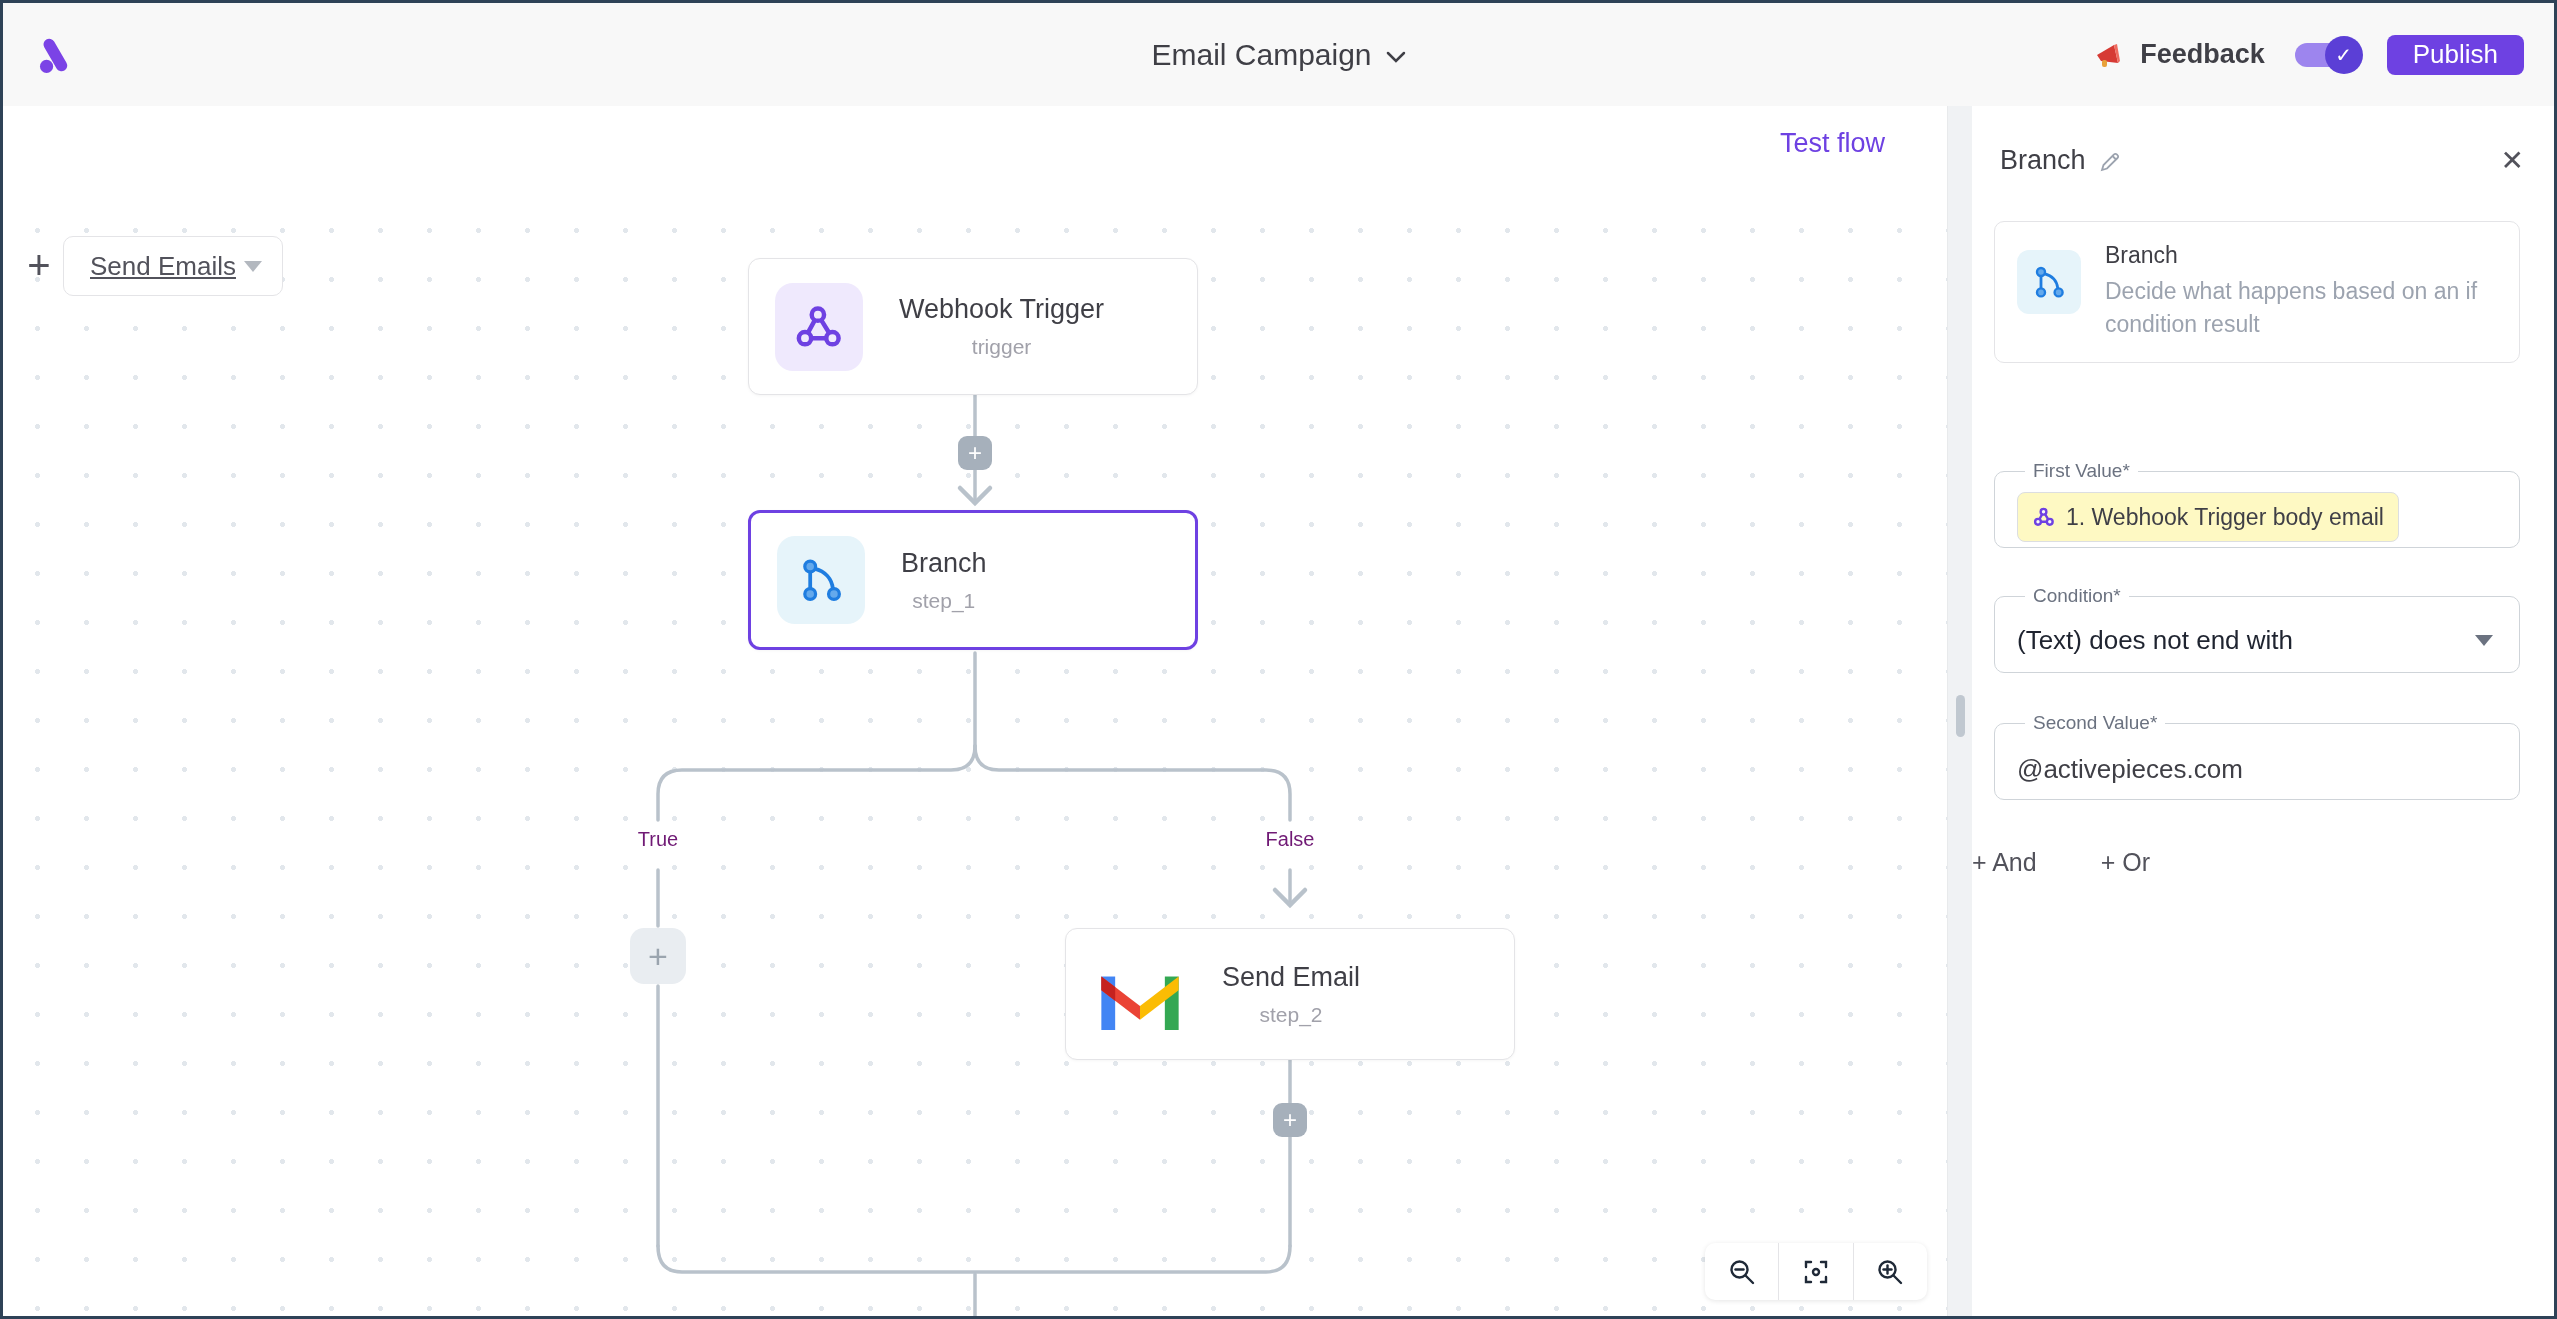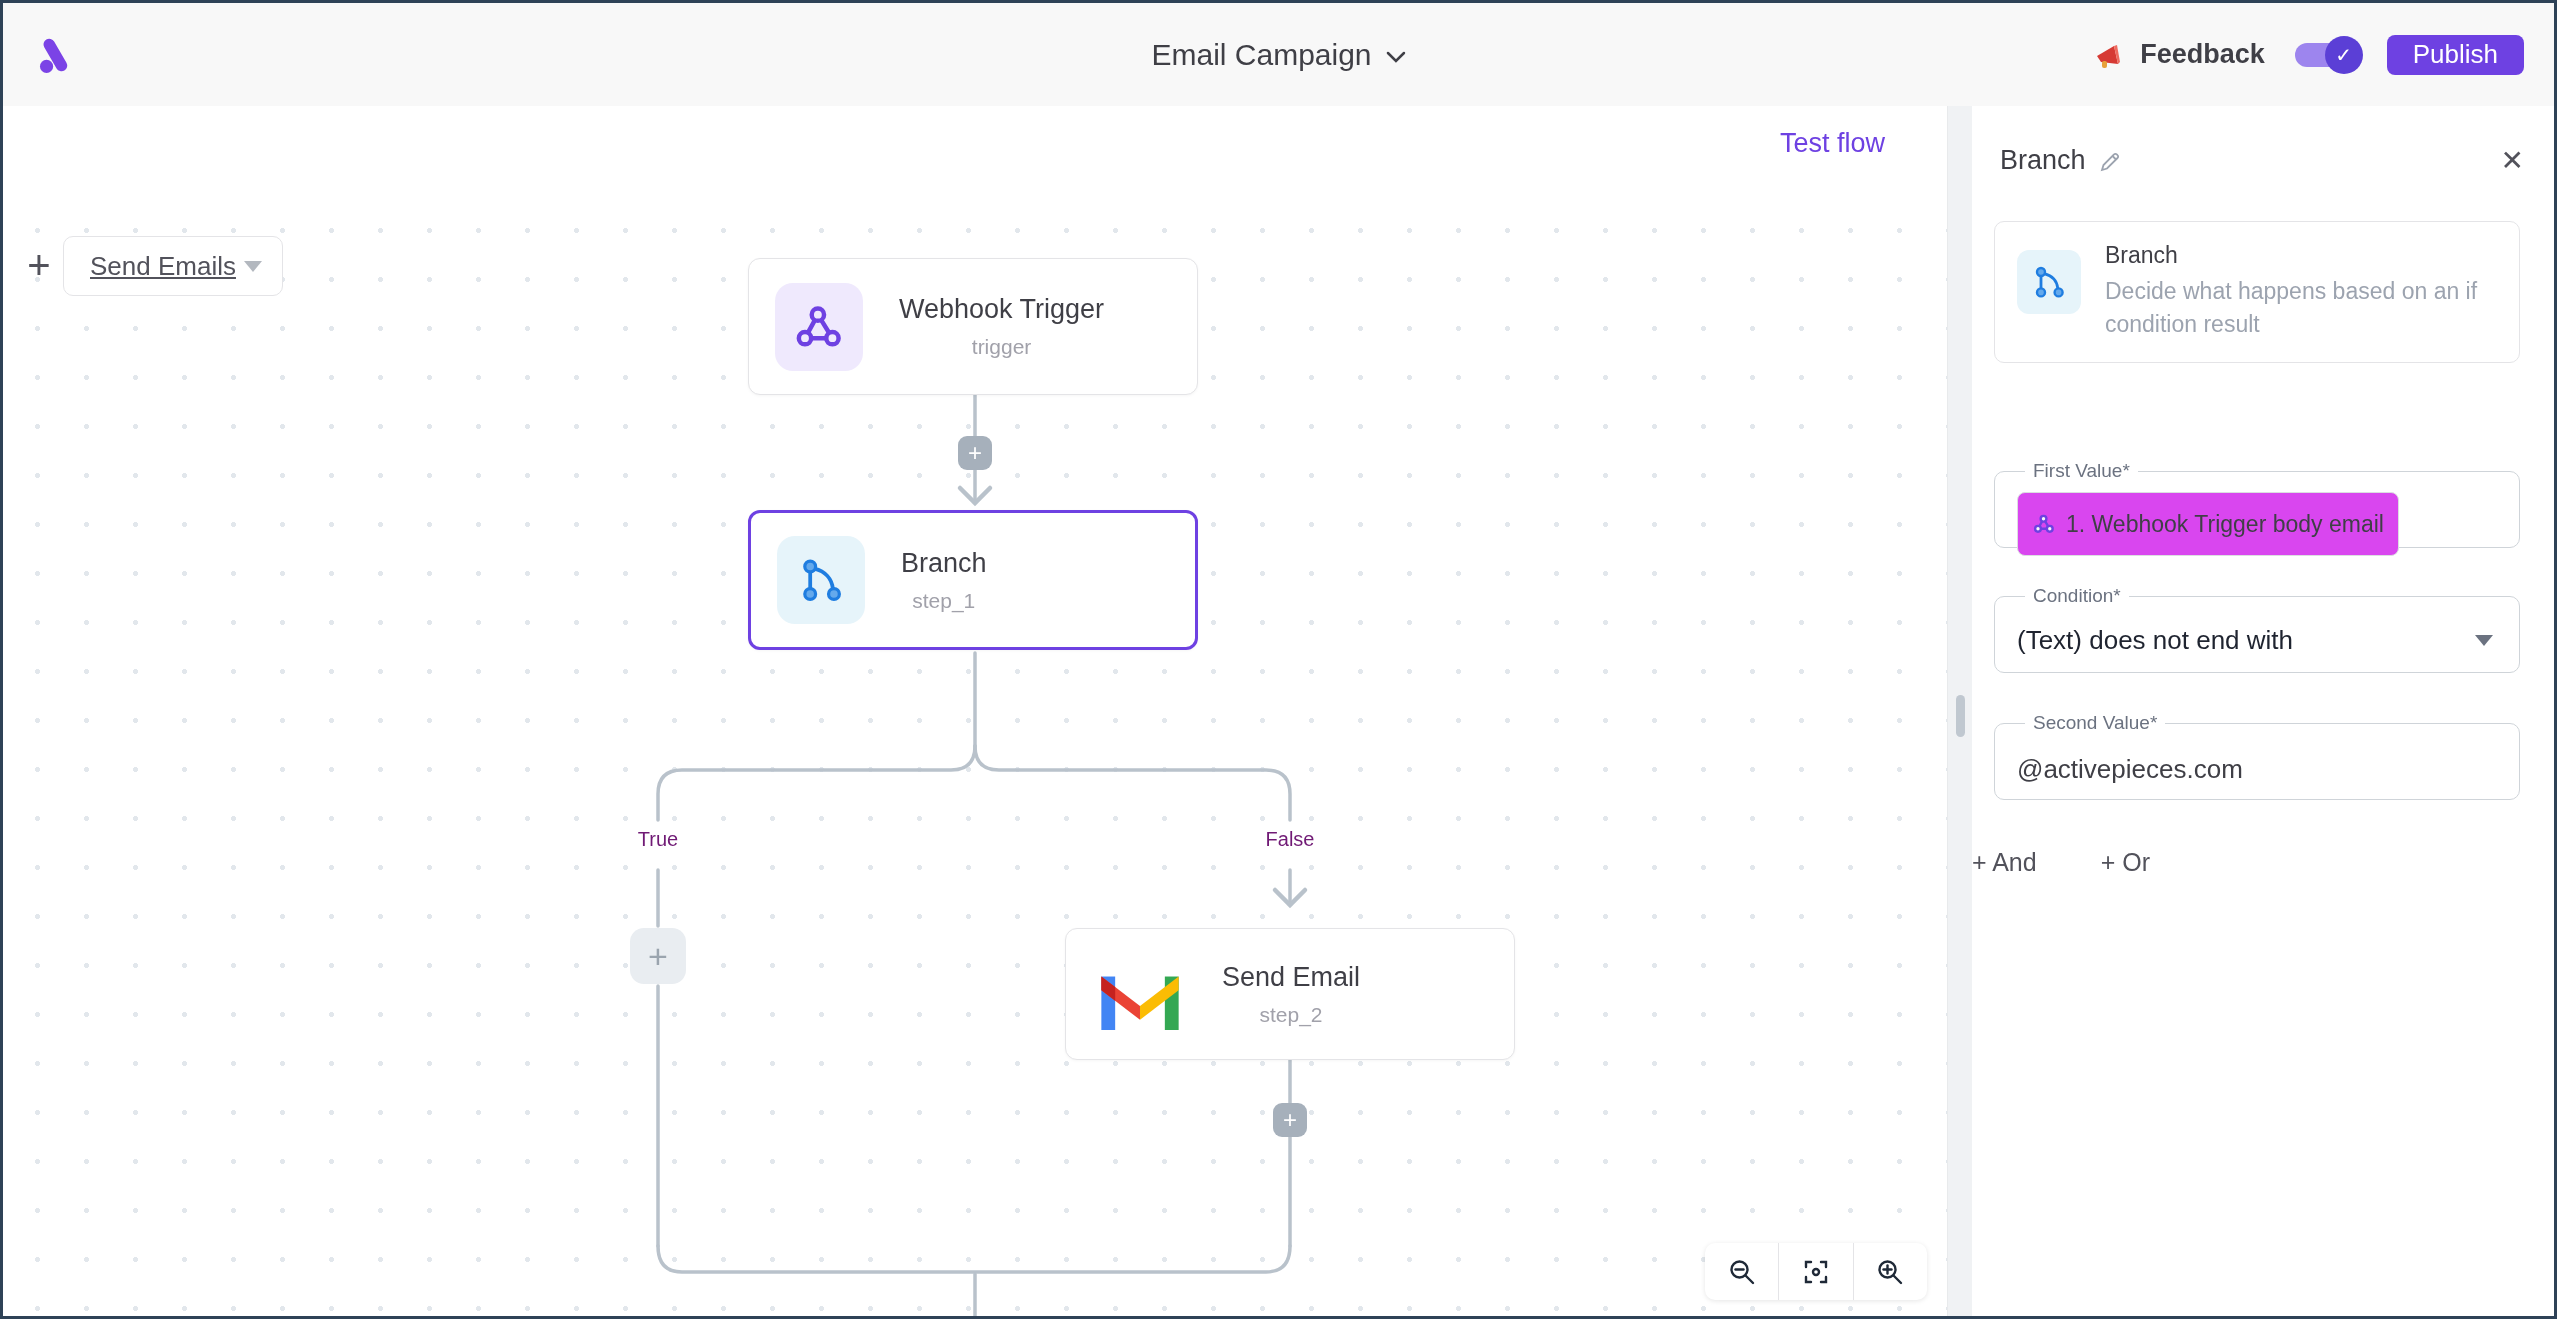--- a/index.html
+++ b/index.html
@@ -21,21 +21,21 @@
   .title-wrap {
     position:absolute; left:50%; top:0; transform:translateX(-50%);
     height:100%; display:flex; align-items:center; gap:14px; cursor:pointer;
   }
   .flow-title { font-size:30px; color:#3f3f46; }
   .title-chevron { width:20px; height:12px; margin-top:4px; }
   .header-right {
     margin-left:auto; margin-right:30px;
     display:flex; align-items:center; gap:30px;
   }
-  .feedback { display:flex; align-items:flex-end; gap:16px; cursor:pointer; }
+  .feedback { display:flex; align-items:flex-start; gap:16px; cursor:pointer; }
   .feedback-label { font-size:27px; font-weight:700; color:#3f3f46; }
   .toggle { position:relative; width:62px; height:28px; cursor:pointer; }
   .toggle-track { position:absolute; left:0; top:2px; width:62px; height:24px; border-radius:13px; background:#9d85ee; }
   .toggle-knob {
     position:absolute; right:-6px; top:-5px; width:38px; height:38px; border-radius:50%;
     background:#5b3fd6; display:flex; align-items:center; justify-content:center;
     color:#fff; font-size:20px; font-weight:700;
   }
   .publish-btn {
     background:#6e41e2; color:#fff; font-size:26px; border:none; cursor:pointer;
@@ -148,22 +148,22 @@
     position:absolute; left:22px; width:526px; border:1.5px solid #cfd4d9;
     border-radius:10px; padding:10px 20px 18px 22px;
   }
   .fieldset legend {
     font-size:19px; color:#6b7280; padding:0 8px; margin-left:8px;
   }
   .fs-first  { top:354px; height:88px; }
   .fs-cond   { top:479px; height:88px; cursor:pointer; }
   .fs-second { top:606px; height:88px; }
   .token-chip {
-    display:inline-flex; align-items:center; gap:10px; height:64px;
-    background:#d946ef; border:1.5px solid #dcdee1; border-radius:8px; padding:0 14px;
+    display:inline-flex; align-items:center; gap:10px; height:50px;
+    background:#fef9c3; border:1.5px solid #dcdee1; border-radius:8px; padding:0 14px;
     font-size:23px; color:#3f3f46; max-width:470px; white-space:nowrap;
   }
   .cond-row { display:flex; align-items:center; margin-top:8px; }
   .cond-value { font-size:26px; color:#1f2430; flex:1; }
   .select-caret {
     width:0; height:0; border-left:9px solid transparent; border-right:9px solid transparent;
     border-top:11px solid #6b7280; margin-right:6px;
   }
   .second-value { font-size:26px; color:#3f3f46; margin-top:10px; }
 

